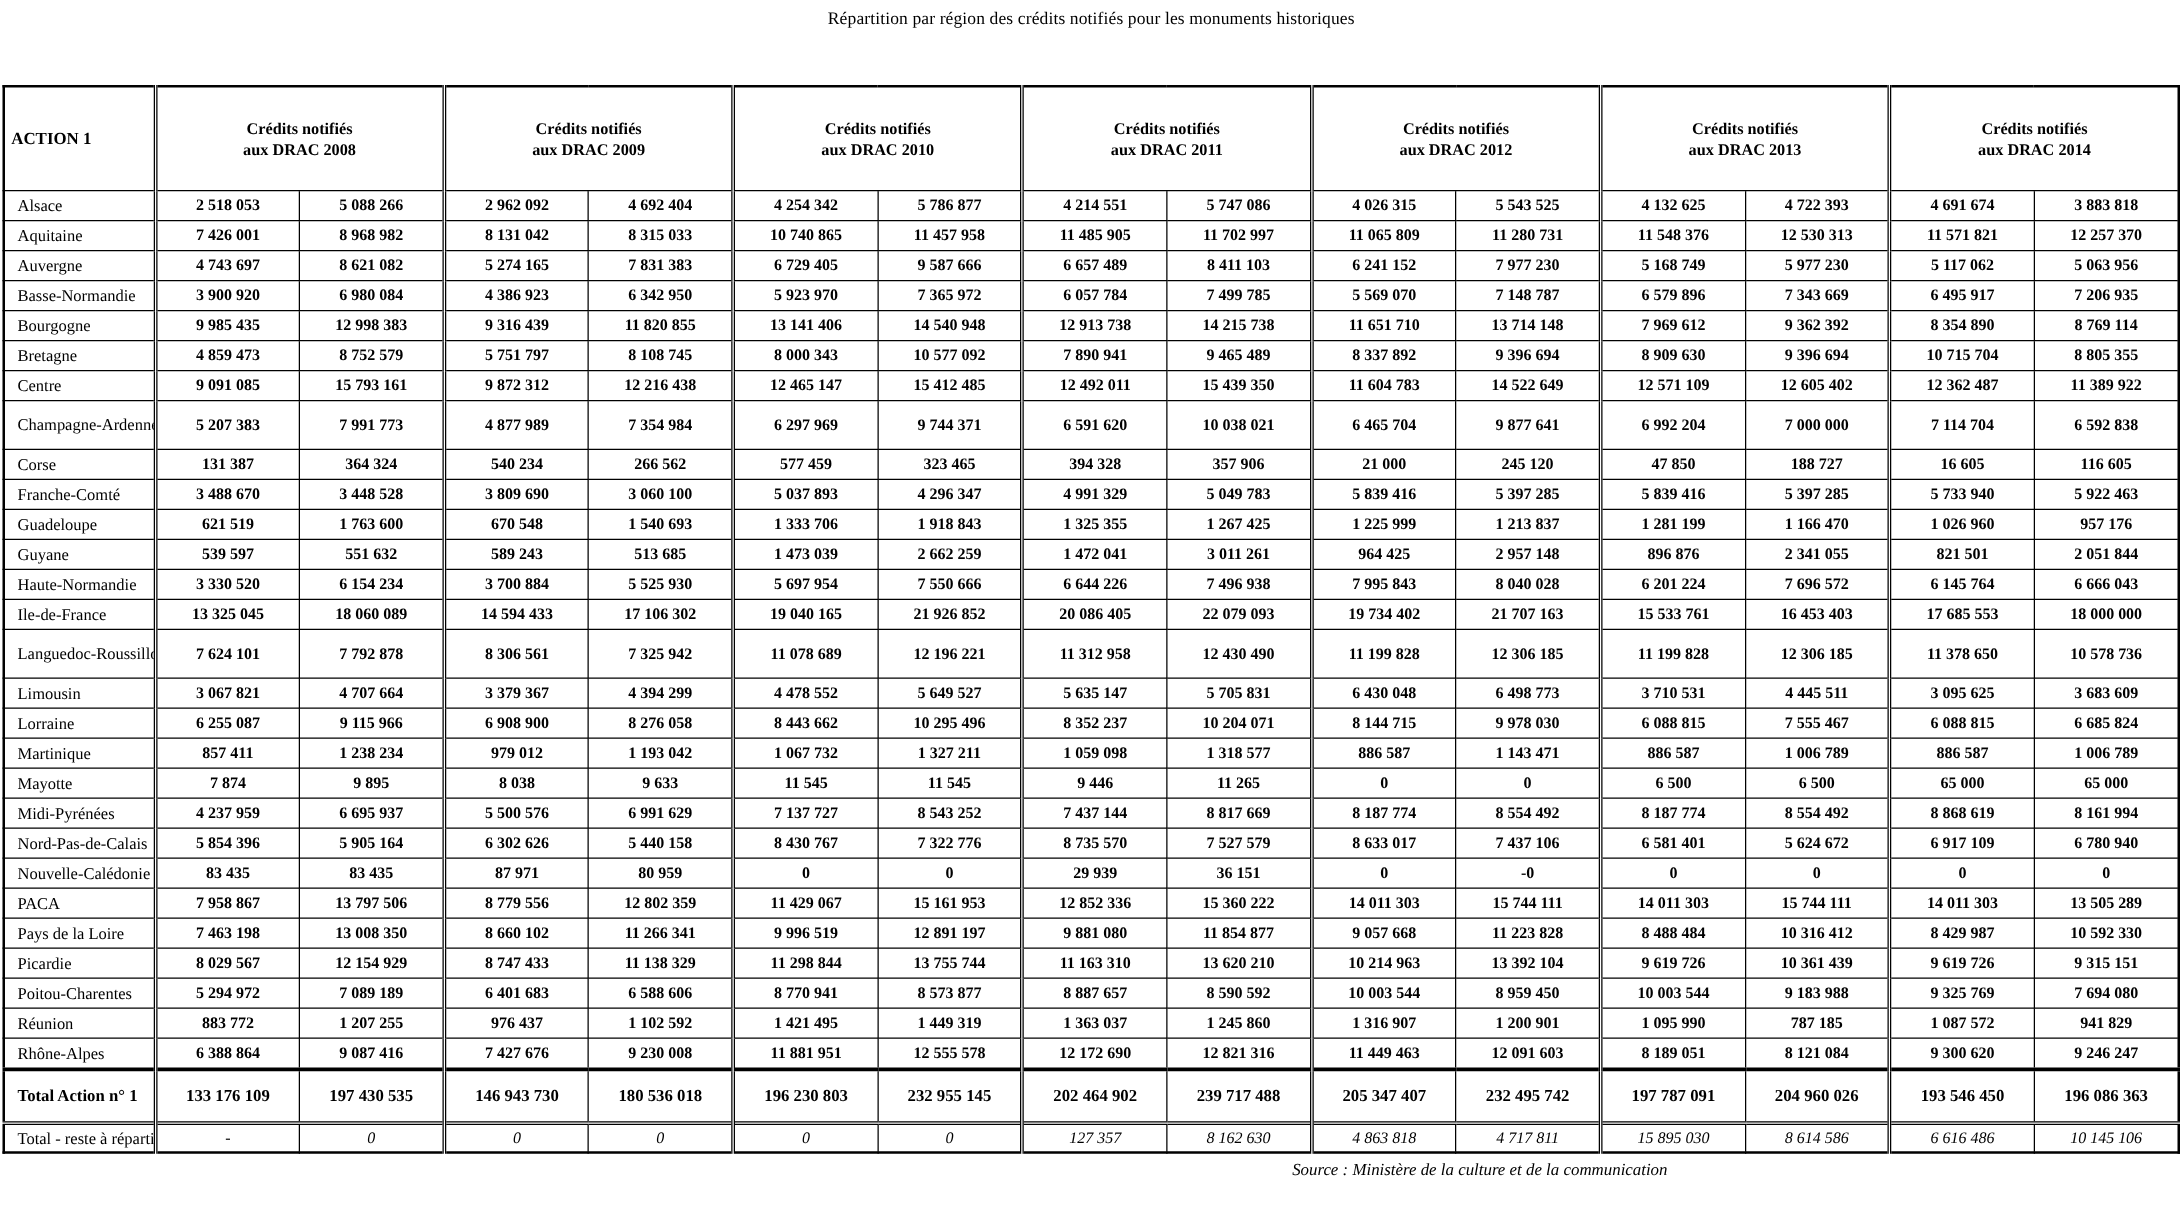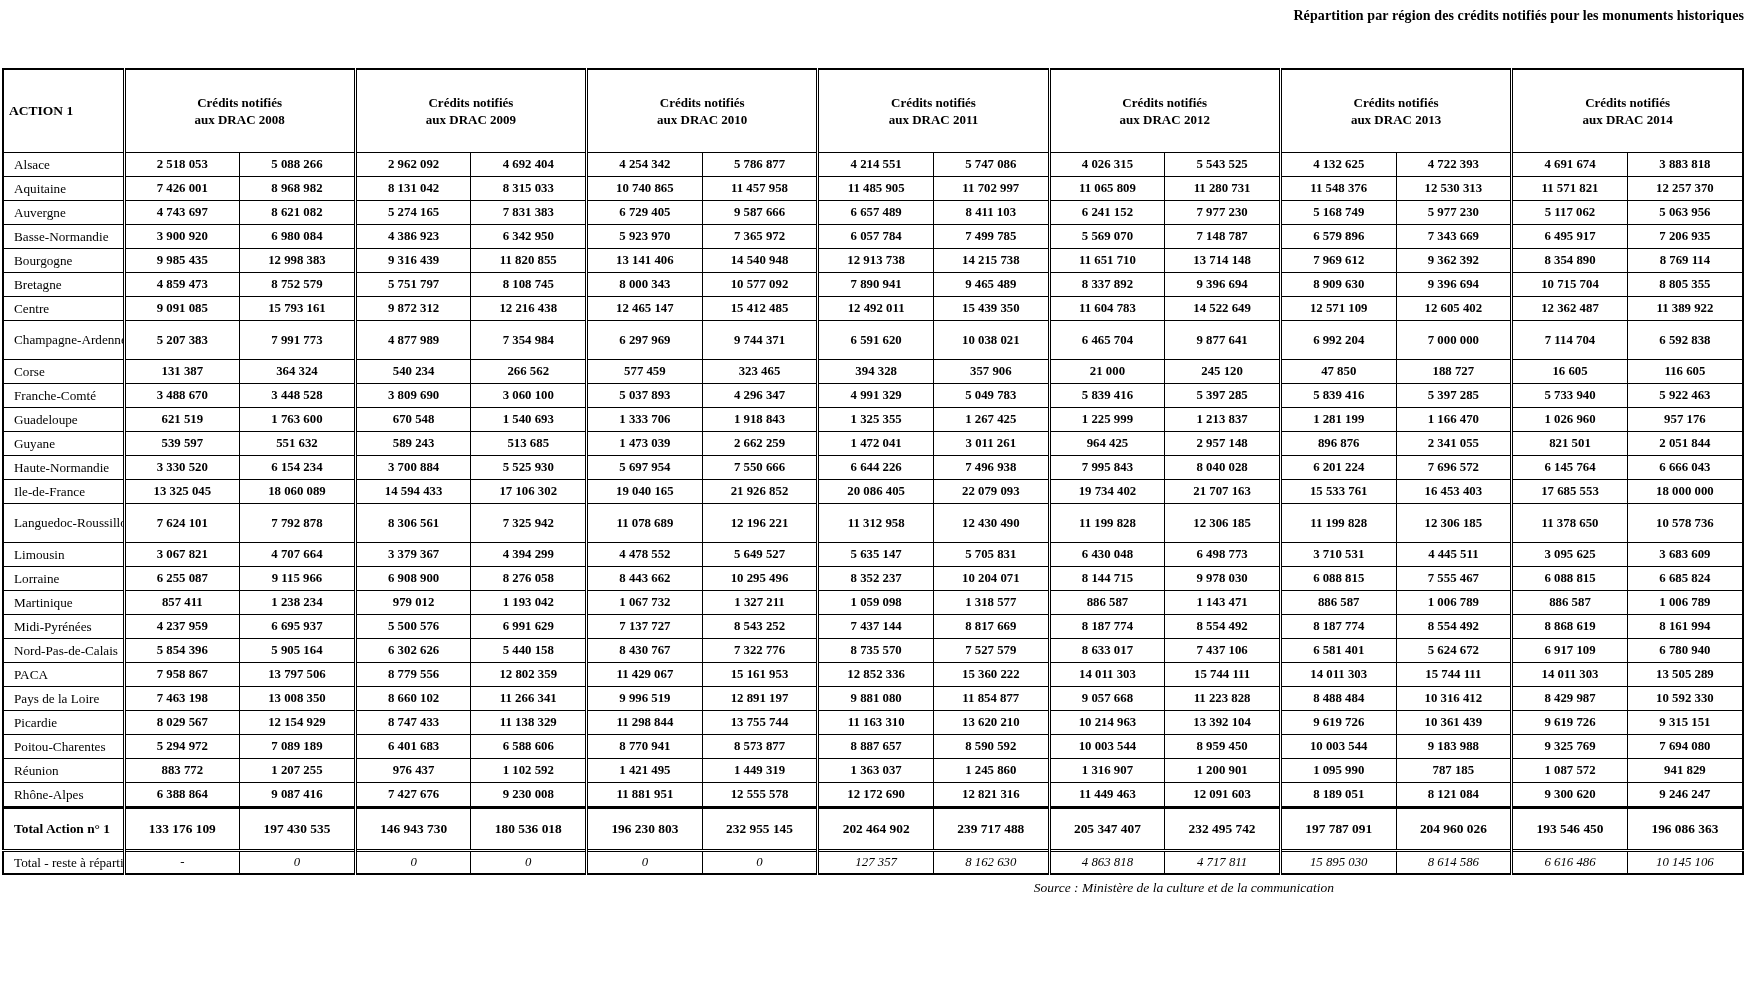--- a/index.html
+++ b/index.html
@@ -1,18 +1,18 @@
 <!DOCTYPE html>
 <html><head>
 <meta charset="utf-8">
 <style>
   html,body { margin:0; padding:0; background:#ffffff; }
   body { font-family:"Liberation Serif","DejaVu Serif",serif; color:#000; width:1746px; }
   .page { width:1742px; padding:2px; }
-  .title { text-align:right; font-size:14px; font-weight:bold; margin:6px 0 5px 0; letter-spacing:0.1px; }
+  .title { text-align:center; font-size:14px; font-weight:normal; margin:6px 0 5px 0; letter-spacing:0.1px; }
   table.credits { border-collapse:collapse; table-layout:fixed; width:1742px; border:2px solid #000;margin-top:44px; }
   col.region-col { width:121px; }
   th,td { border:1px solid #000; padding:0 2px; white-space:nowrap; overflow:hidden; }
   
   .group-start { border-left:3px double #000; }
   thead tr.group-row th { height:82px; vertical-align:middle; }
   th.corner { text-align:left; font-weight:bold; font-size:13.5px; padding-left:5px; vertical-align:middle; }
   th.group { text-align:center; font-weight:bold; font-size:13px; border-bottom:1px solid #000; }
   th.group div { line-height:17px;font-family:Liberation Serif, serif; }
   thead tr.subhead-row th { height:36px; text-align:center; font-weight:bold; font-size:13.5px; }
@@ -371,20 +371,37 @@
           <td class="num group-start">1 059 098</td>
           <td class="num">1 318 577</td>
           <td class="num group-start">886 587</td>
           <td class="num">1 143 471</td>
           <td class="num group-start">886 587</td>
           <td class="num">1 006 789</td>
           <td class="num group-start">886 587</td>
           <td class="num">1 006 789</td>
         </tr>
         <tr>
+          <td class="region">Mayotte</td>
+          <td class="num group-start">7 874</td>
+          <td class="num">9 895</td>
+          <td class="num group-start">8 038</td>
+          <td class="num">9 633</td>
+          <td class="num group-start">11 545</td>
+          <td class="num">11 545</td>
+          <td class="num group-start">9 446</td>
+          <td class="num">11 265</td>
+          <td class="num group-start">0</td>
+          <td class="num">0</td>
+          <td class="num group-start">6 500</td>
+          <td class="num">6 500</td>
+          <td class="num group-start">65 000</td>
+          <td class="num">65 000</td>
+        </tr>
+        <tr>
           <td class="region">Midi-Pyrénées</td>
           <td class="num group-start">4 237 959</td>
           <td class="num">6 695 937</td>
           <td class="num group-start">5 500 576</td>
           <td class="num">6 991 629</td>
           <td class="num group-start">7 137 727</td>
           <td class="num">8 543 252</td>
           <td class="num group-start">7 437 144</td>
           <td class="num">8 817 669</td>
           <td class="num group-start">8 187 774</td>
@@ -403,20 +420,37 @@
           <td class="num group-start">8 430 767</td>
           <td class="num">7 322 776</td>
           <td class="num group-start">8 735 570</td>
           <td class="num">7 527 579</td>
           <td class="num group-start">8 633 017</td>
           <td class="num">7 437 106</td>
           <td class="num group-start">6 581 401</td>
           <td class="num">5 624 672</td>
           <td class="num group-start">6 917 109</td>
           <td class="num">6 780 940</td>
+        </tr>
+        <tr>
+          <td class="region">Nouvelle-Calédonie</td>
+          <td class="num group-start">83 435</td>
+          <td class="num">83 435</td>
+          <td class="num group-start">87 971</td>
+          <td class="num">80 959</td>
+          <td class="num group-start">0</td>
+          <td class="num">0</td>
+          <td class="num group-start">29 939</td>
+          <td class="num">36 151</td>
+          <td class="num group-start">0</td>
+          <td class="num">-0</td>
+          <td class="num group-start">0</td>
+          <td class="num">0</td>
+          <td class="num group-start">0</td>
+          <td class="num">0</td>
         </tr>
         <tr>
           <td class="region">PACA</td>
           <td class="num group-start">7 958 867</td>
           <td class="num">13 797 506</td>
           <td class="num group-start">8 779 556</td>
           <td class="num">12 802 359</td>
           <td class="num group-start">11 429 067</td>
           <td class="num">15 161 953</td>
           <td class="num group-start">12 852 336</td>

